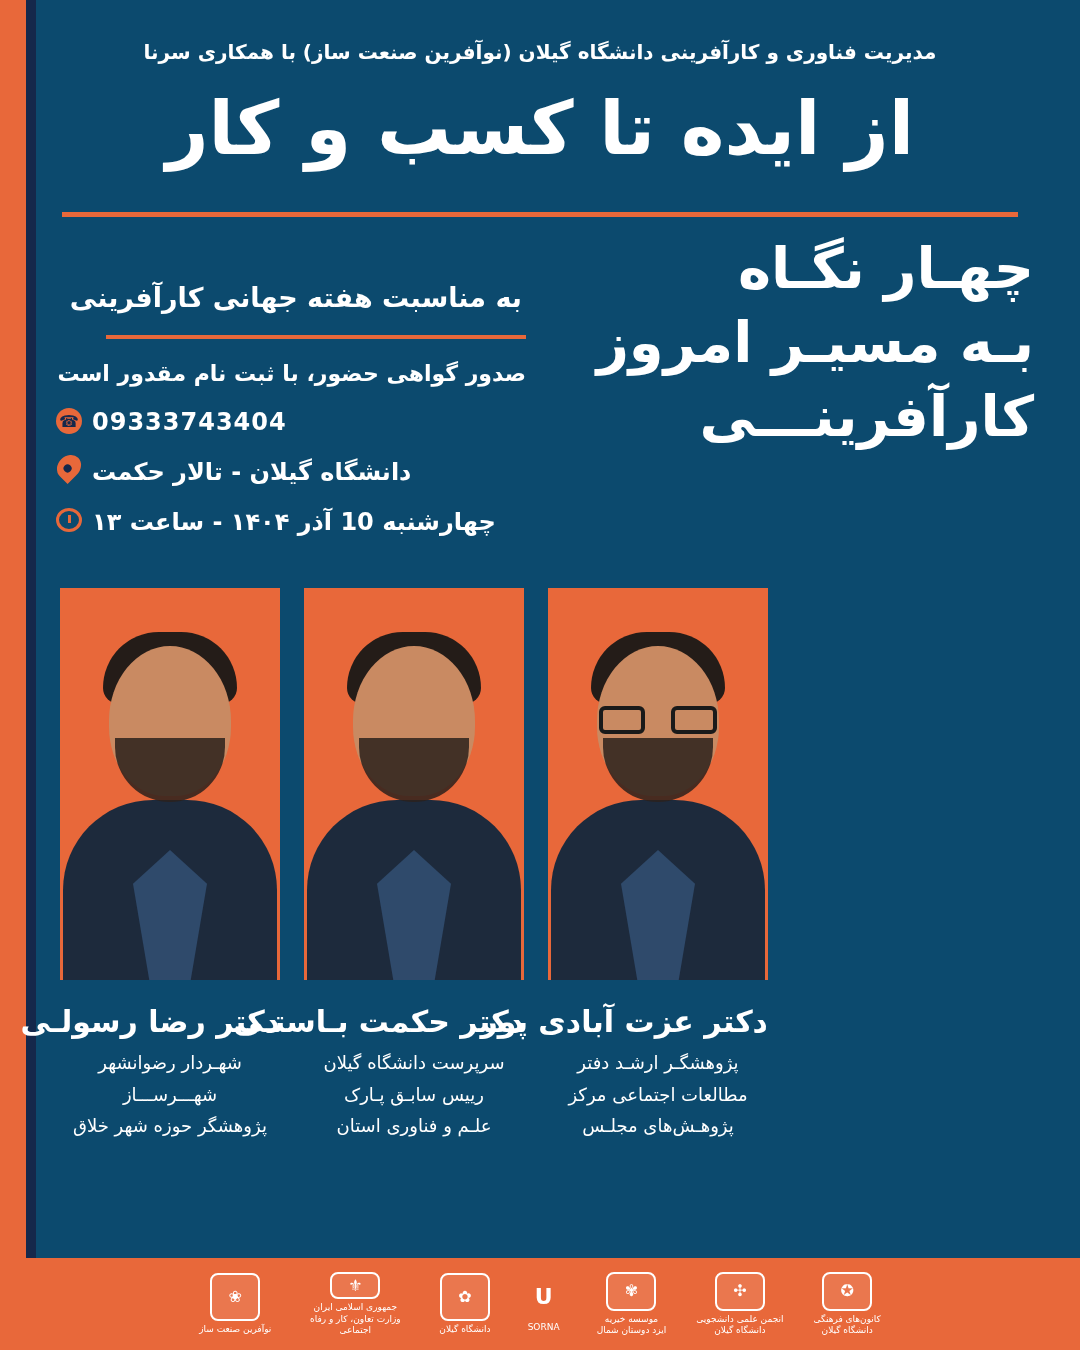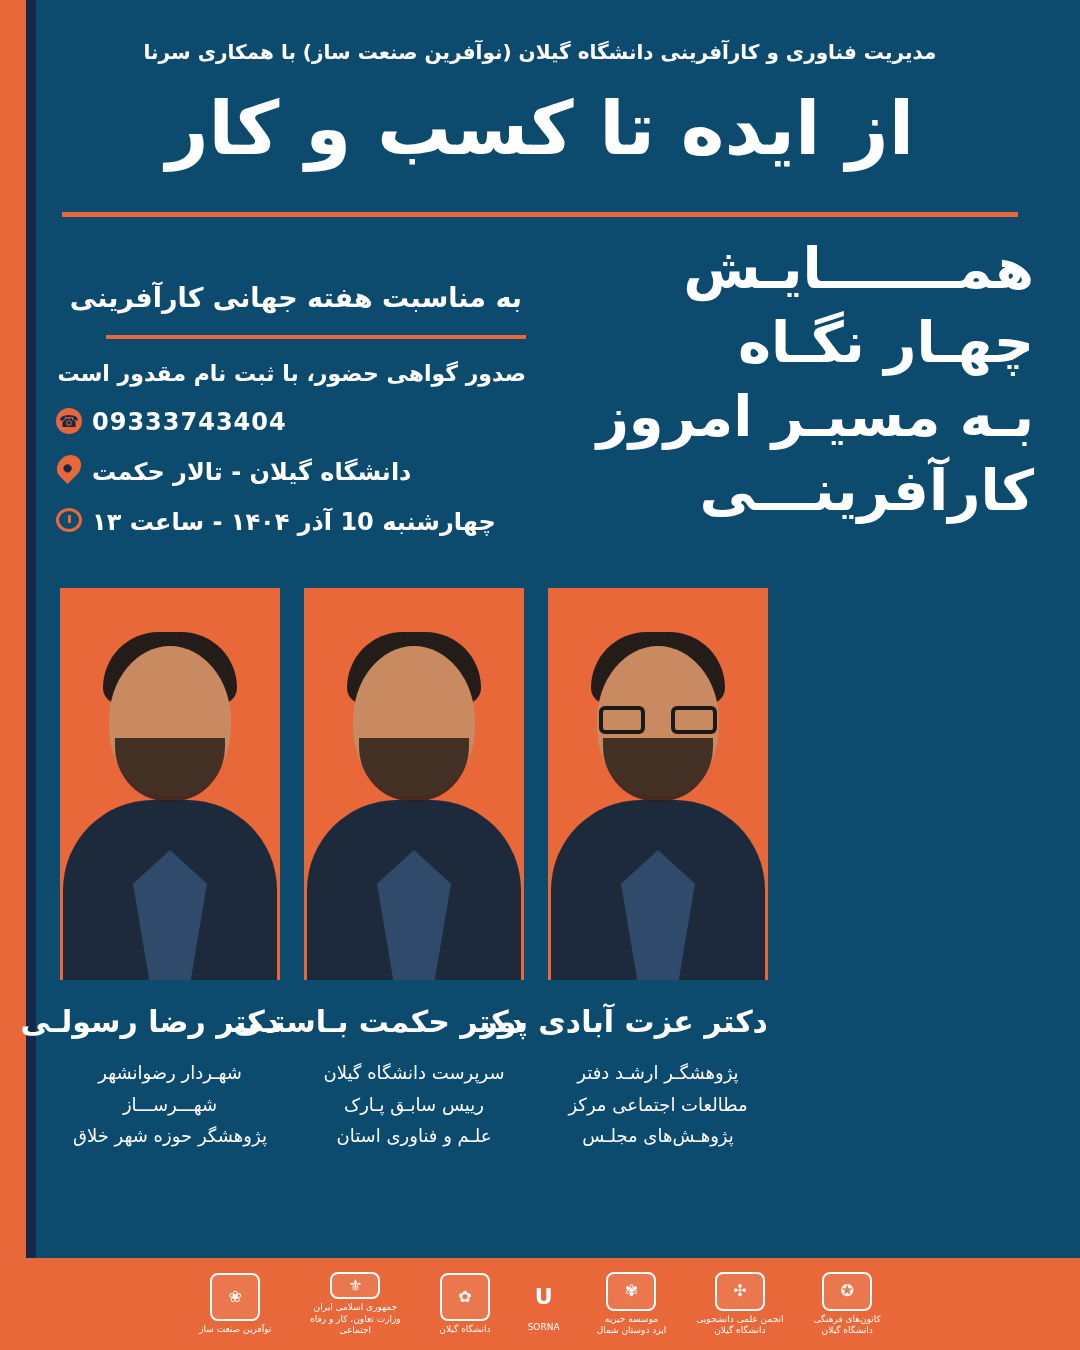--- a/index.html
+++ b/index.html
@@ -120,21 +120,21 @@
   .p-beard{
     position:absolute;left:50%;transform:translateX(-50%);top:150px;
     width:110px;height:64px;border-radius:0 0 55px 55px;background:#2b211c;opacity:.85;
   }
 
   .sp-name{
     color:#ffffff;font-size:30px;font-weight:bold;text-align:center;margin-top:24px;
     direction:rtl;letter-spacing:1px;white-space:nowrap;
   }
   .sp-role{
-    color:#ffffff;font-size:18px;text-align:center;margin-top:18px;direction:rtl;
+    color:#ffffff;font-size:18px;text-align:center;margin-top:8px;direction:rtl;
     line-height:1.75;
   }
 
   
   .footer{
     position:absolute;left:0;bottom:0;width:1080px;height:92px;background:#e8683a;
     display:flex;flex-direction:row-reverse;align-items:center;justify-content:center;gap:30px;
   }
   .logo{
     height:64px;display:flex;flex-direction:column;align-items:center;justify-content:center;
@@ -155,21 +155,20 @@
 
   <div class="rail"></div>
   <div class="rail-b"></div>
 
   <div class="top-line">مدیریت فناوری و کارآفرینی دانشگاه گیلان (نوآفرین صنعت ساز) با همکاری سرنا</div>
 
   <div class="main-title">از ایده تا کسب و کار</div>
   <div class="title-rule"></div>
 
   <div class="headline">
-    <div>همـــــــایـش</div>
     <div>چهـار نگـاه</div>
     <div>بـه مسیـر امروز</div>
     <div>کارآفرینـــی</div>
   </div>
 
   <div class="info">
     <div class="occasion">به مناسبت هفته جهانی کارآفرینی</div>
     <div class="info-rule"></div>
     <div class="cert">صدور گواهی حضور، با ثبت نام مقدور است</div>
 

